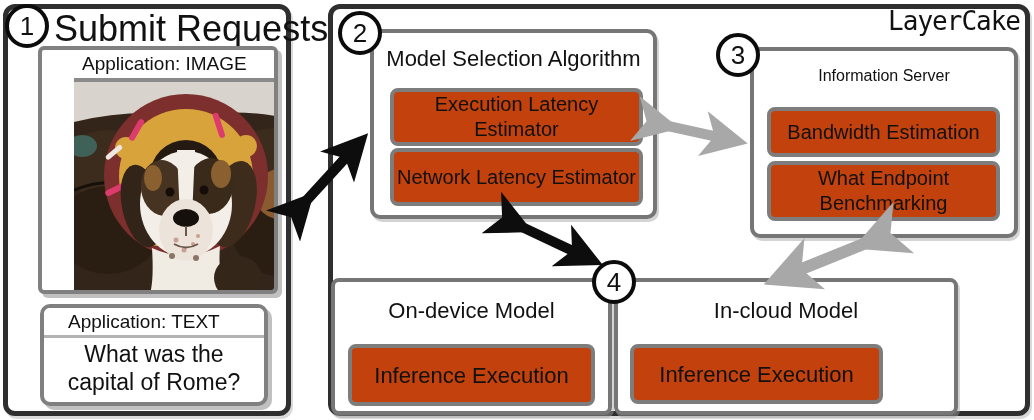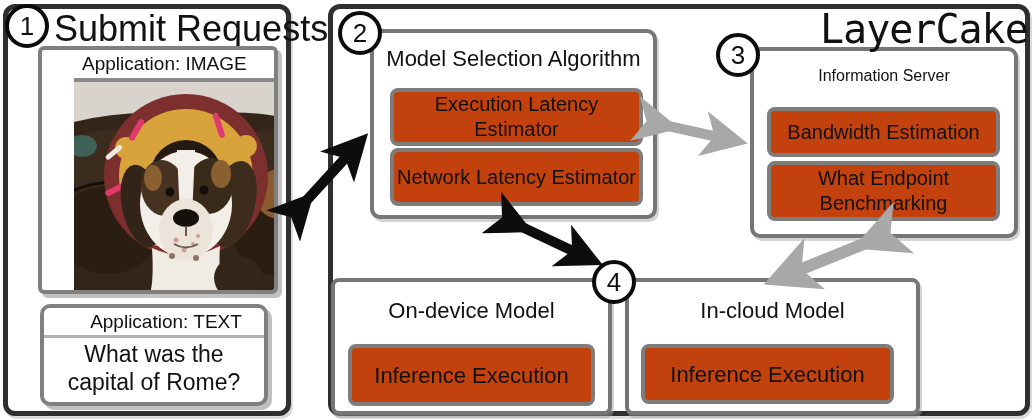--- a/index.html
+++ b/index.html
@@ -22,21 +22,21 @@
     font-size:26px;color:#111;
   }
   #circle-1{left:5px;top:4px;}
   #circle-2{left:338px;top:11px;}
   #circle-3{left:716px;top:33px;}
   #circle-4{left:592px;top:260px;}
   
   #submit-title{position:absolute;left:54px;top:8px;font-size:36px;z-index:5;}
   #layercake-title{
     position:absolute;left:820px;top:6px;width:200px;text-align:right;
-    font-family:"DejaVu Sans Mono",monospace;font-size:40px;letter-spacing:-1px;z-index:5;
+    font-family:"DejaVu Sans Mono",monospace;font-size:26px;letter-spacing:-1px;z-index:5;
   }
   
   .gray-panel{
     position:absolute;background:#fff;border:4px solid #767676;border-radius:10px;
     box-sizing:border-box;box-shadow:2px 3px 0 rgba(160,160,160,.45);z-index:4;
   }
   .gray-panel .panel-title{text-align:center;font-size:22px;}
   .sub-box{
     position:absolute;background:#c2410c;border:4px solid #7d7d7d;border-radius:8px;
     box-sizing:border-box;display:flex;align-items:center;justify-content:center;
@@ -49,40 +49,39 @@
 
   #panel-info{left:750px;top:47px;width:268px;height:191px;}
   #panel-info .panel-title{margin-top:16px;font-size:16px;}
   #info-item-0{left:13px;top:56px;width:233px;height:50px;}
   #info-item-1{left:13px;top:110px;width:233px;height:60px;}
 
   #panel-ondevice{left:331px;top:278px;width:281px;height:137px;border-radius:8px;}
   #panel-ondevice .panel-title{margin-top:16px;}
   #ondevice-item{left:13px;top:62px;width:247px;height:62px;font-size:22px;}
 
-  #panel-incloud{left:614px;top:278px;width:295px;height:137px;border-radius:8px;margin-left:11px;}
+  #panel-incloud{left:614px;top:278px;width:344px;height:137px;border-radius:8px;}
   #panel-incloud .panel-title{margin-top:16px;}
   #incloud-item{left:12px;top:62px;width:253px;height:60px;font-size:22px;}
 
   
   .request-card{
     position:absolute;background:#fff;border:4px solid #808080;box-sizing:border-box;
     box-shadow:4px 4px 0 rgba(140,140,140,.55);z-index:5;
   }
   #image-card{left:38px;top:46px;width:240px;height:248px;border-radius:6px;overflow:hidden;padding-left:32px;}
   #image-card .card-header{
     height:28px;line-height:28px;padding-left:8px;font-size:19px;background:#fff;
     border-bottom:4px solid #8a8a8a;
   }
   #dog-photo{display:block;width:232px;height:212px;}
   #text-card{left:40px;top:304px;width:228px;height:102px;border-radius:10px;overflow:hidden;}
   #text-card .card-header{
     height:27px;line-height:27px;padding-left:24px;font-size:19px;background:#fff;
     border-bottom:3px solid #b3b3b3;
-    text-align:center;
   }
   #text-card .card-body{
     width:190px;margin:2px auto 0;text-align:center;font-size:23px;line-height:28px;
   }
   
   #arrows{position:absolute;left:0;top:0;width:1034px;height:420px;z-index:20;pointer-events:none;}
 </style>
 </head>
 <body>
 

